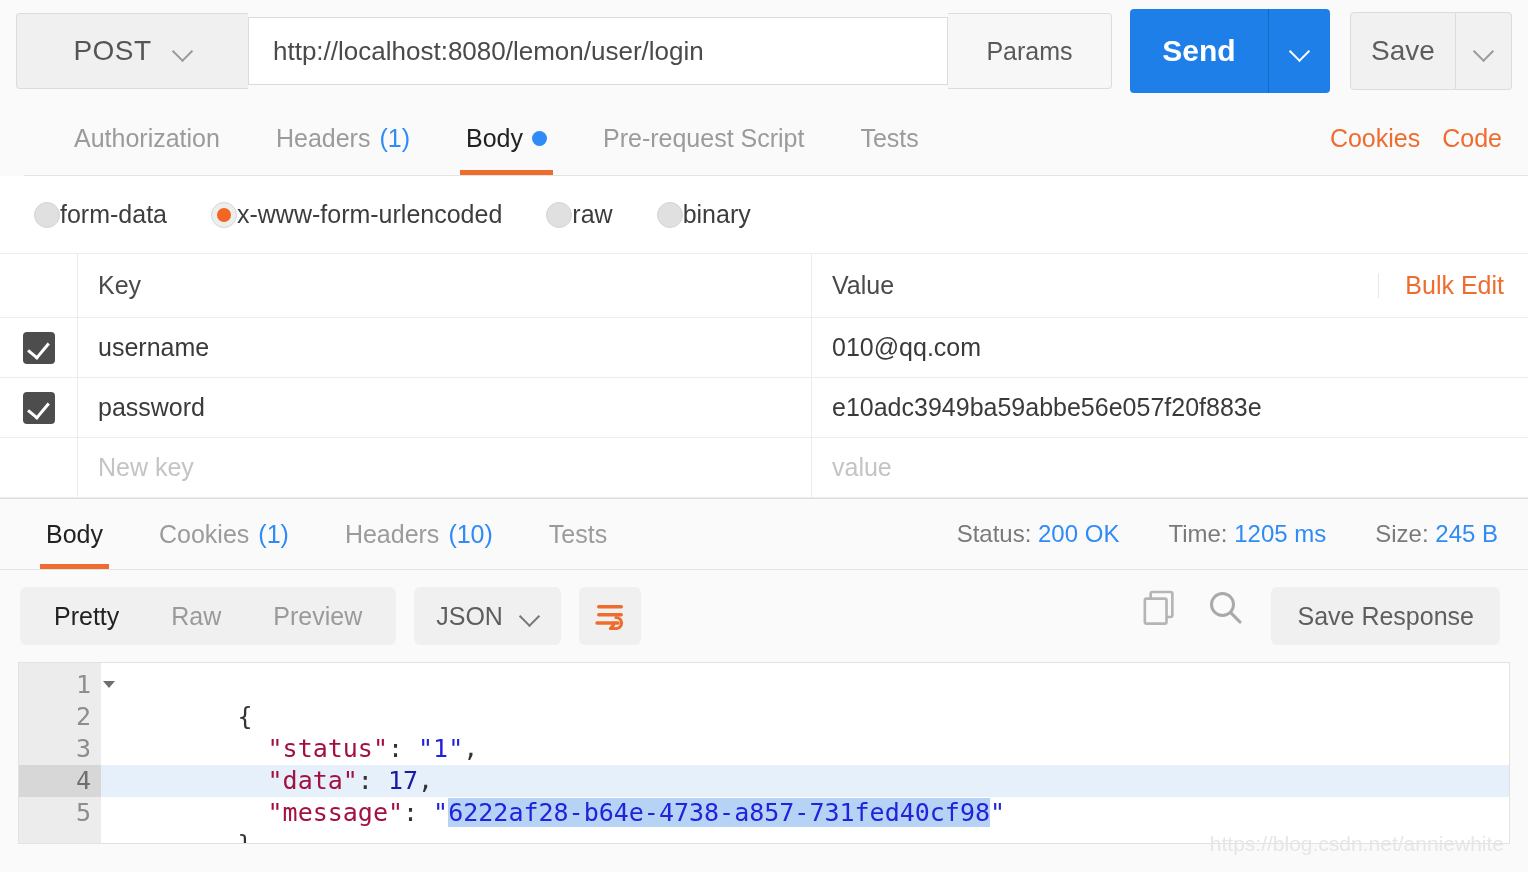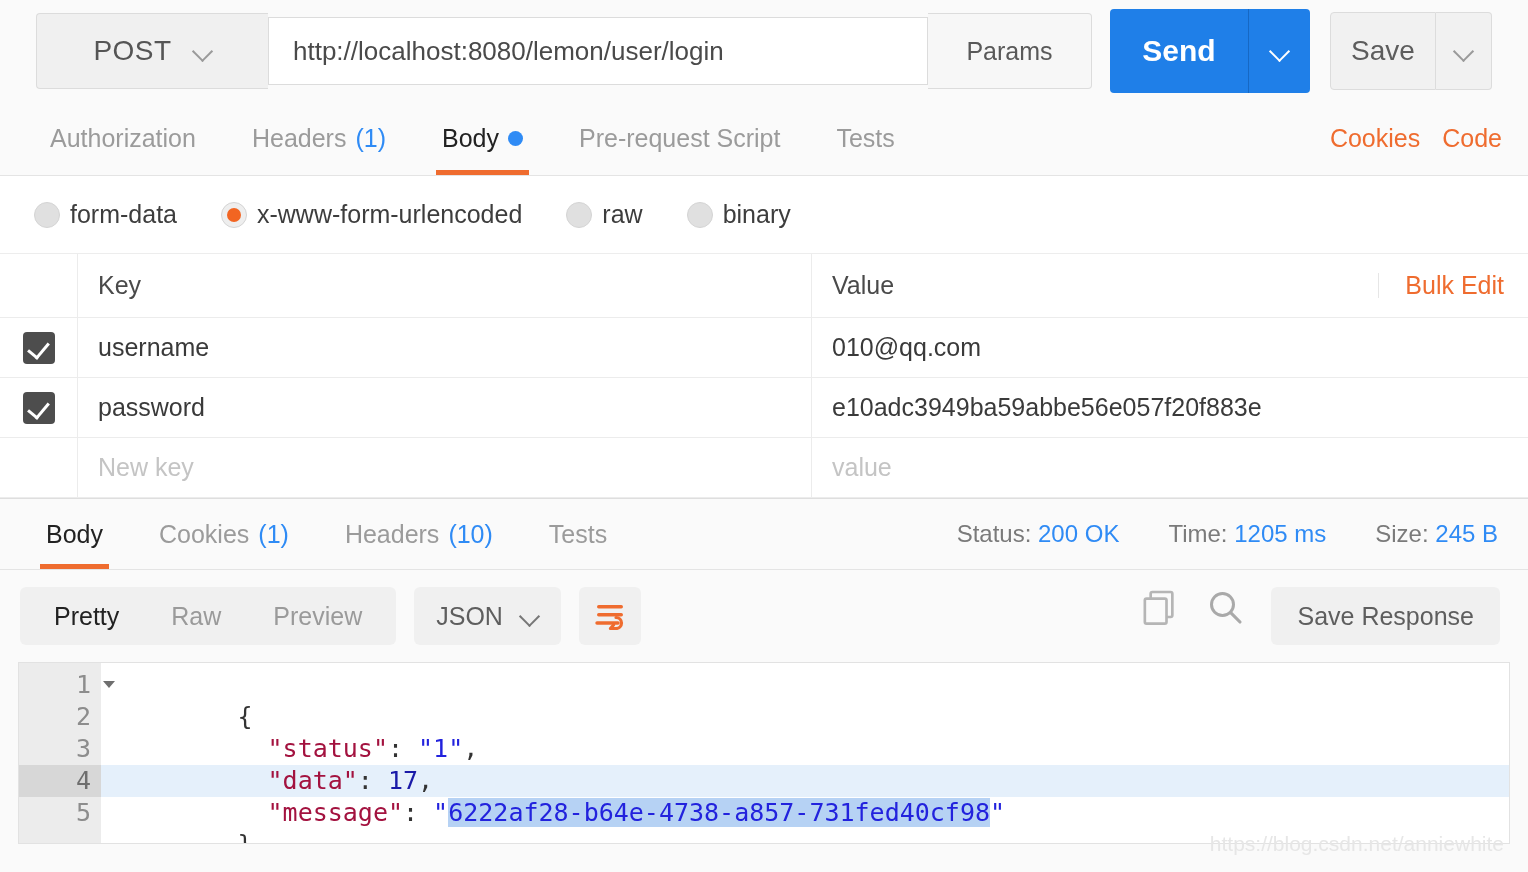--- a/index.html
+++ b/index.html
@@ -9,21 +9,21 @@
     font-family: "Liberation Sans", sans-serif;
     overflow: hidden;
   }
   .app { width: 1528px; height: 872px; position: relative; background: #fafafa; }
 
   
   .urlbar {
     height: 102px;
     display: flex;
     align-items: center;
-    padding: 0 36px;
+    padding: 0 16px;
     background: #fafafa;
   }
   .method-box {
     width: 232px; height: 76px;
     border: 1px solid #dcdcdc;
     border-right: none;
     background: #f0f0f0;
     border-radius: 4px 0 0 4px;
     display: flex; align-items: center; justify-content: center;
     gap: 22px;
@@ -91,20 +91,21 @@
   }
 
   
   .req-tabs {
     height: 74px;
     background: #fafafa;
     border-bottom: 1px solid #e4e4e4;
     display: flex; align-items: stretch;
     padding-left: 22px;
     position: relative;
+    margin-left: 24px;
   }
   .rtab {
     display: flex; align-items: center; gap: 9px;
     padding: 0 28px;
     font-size: 25px; color: #9b9b9b;
     position: relative;
   }
   .rtab.active { color: #222; }
   .rtab.active::after {
     content: ""; position: absolute;
@@ -119,21 +120,21 @@
   }
   .link-orange { font-size: 25px; color: #ef6c2f; }
 
   
   .bodytype-row {
     height: 78px; background: #ffffff;
     display: flex; align-items: center;
     padding-left: 34px; gap: 0;
     border-bottom: 1px solid #ededed;
   }
-  .radio-item { display: flex; align-items: center; gap: 10px; margin-right: 44px; }
+  .radio-item { display: flex; align-items: center; gap: 0; margin-right: 44px; }
   .radio {
     width: 26px; height: 26px; border-radius: 50%;
     background: #e0e0e0; border: 1px solid #d4d4d4;
     position: relative;
   }
   .radio.checked { background: #eeeeee; }
   .radio.checked::after {
     content: ""; position: absolute; left: 5px; top: 5px;
     width: 14px; height: 14px; border-radius: 50%; background: #f26522;
   }

